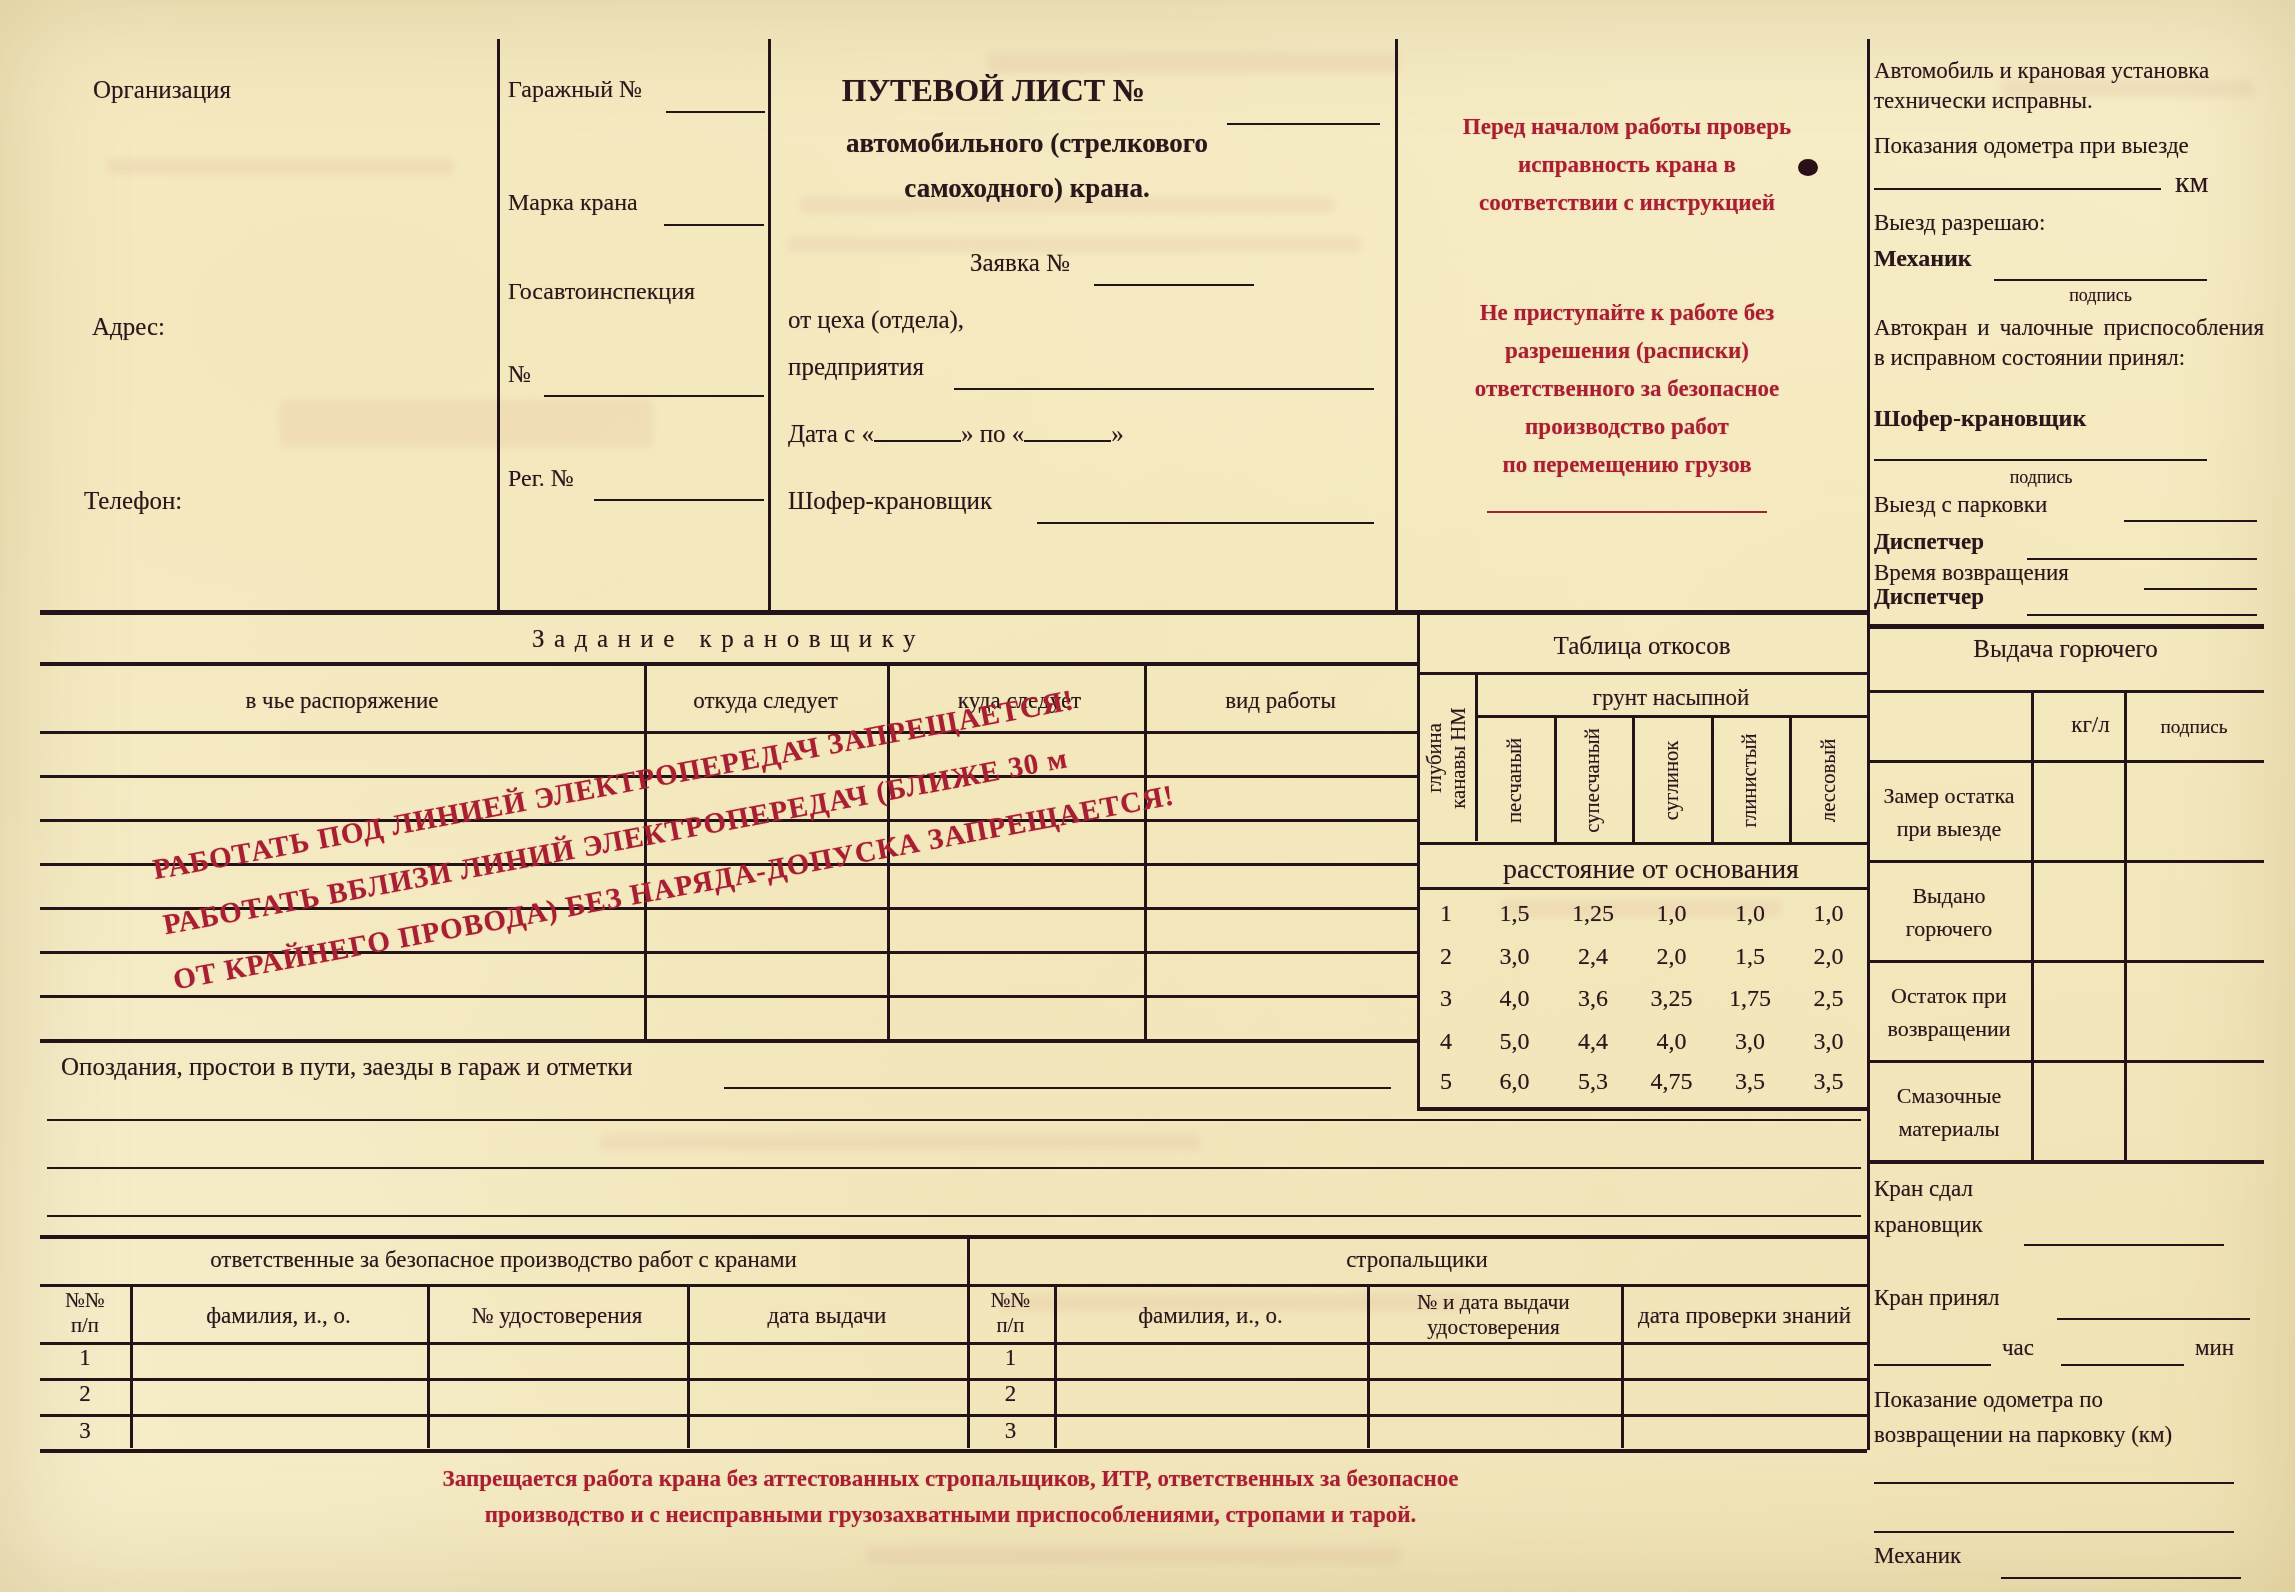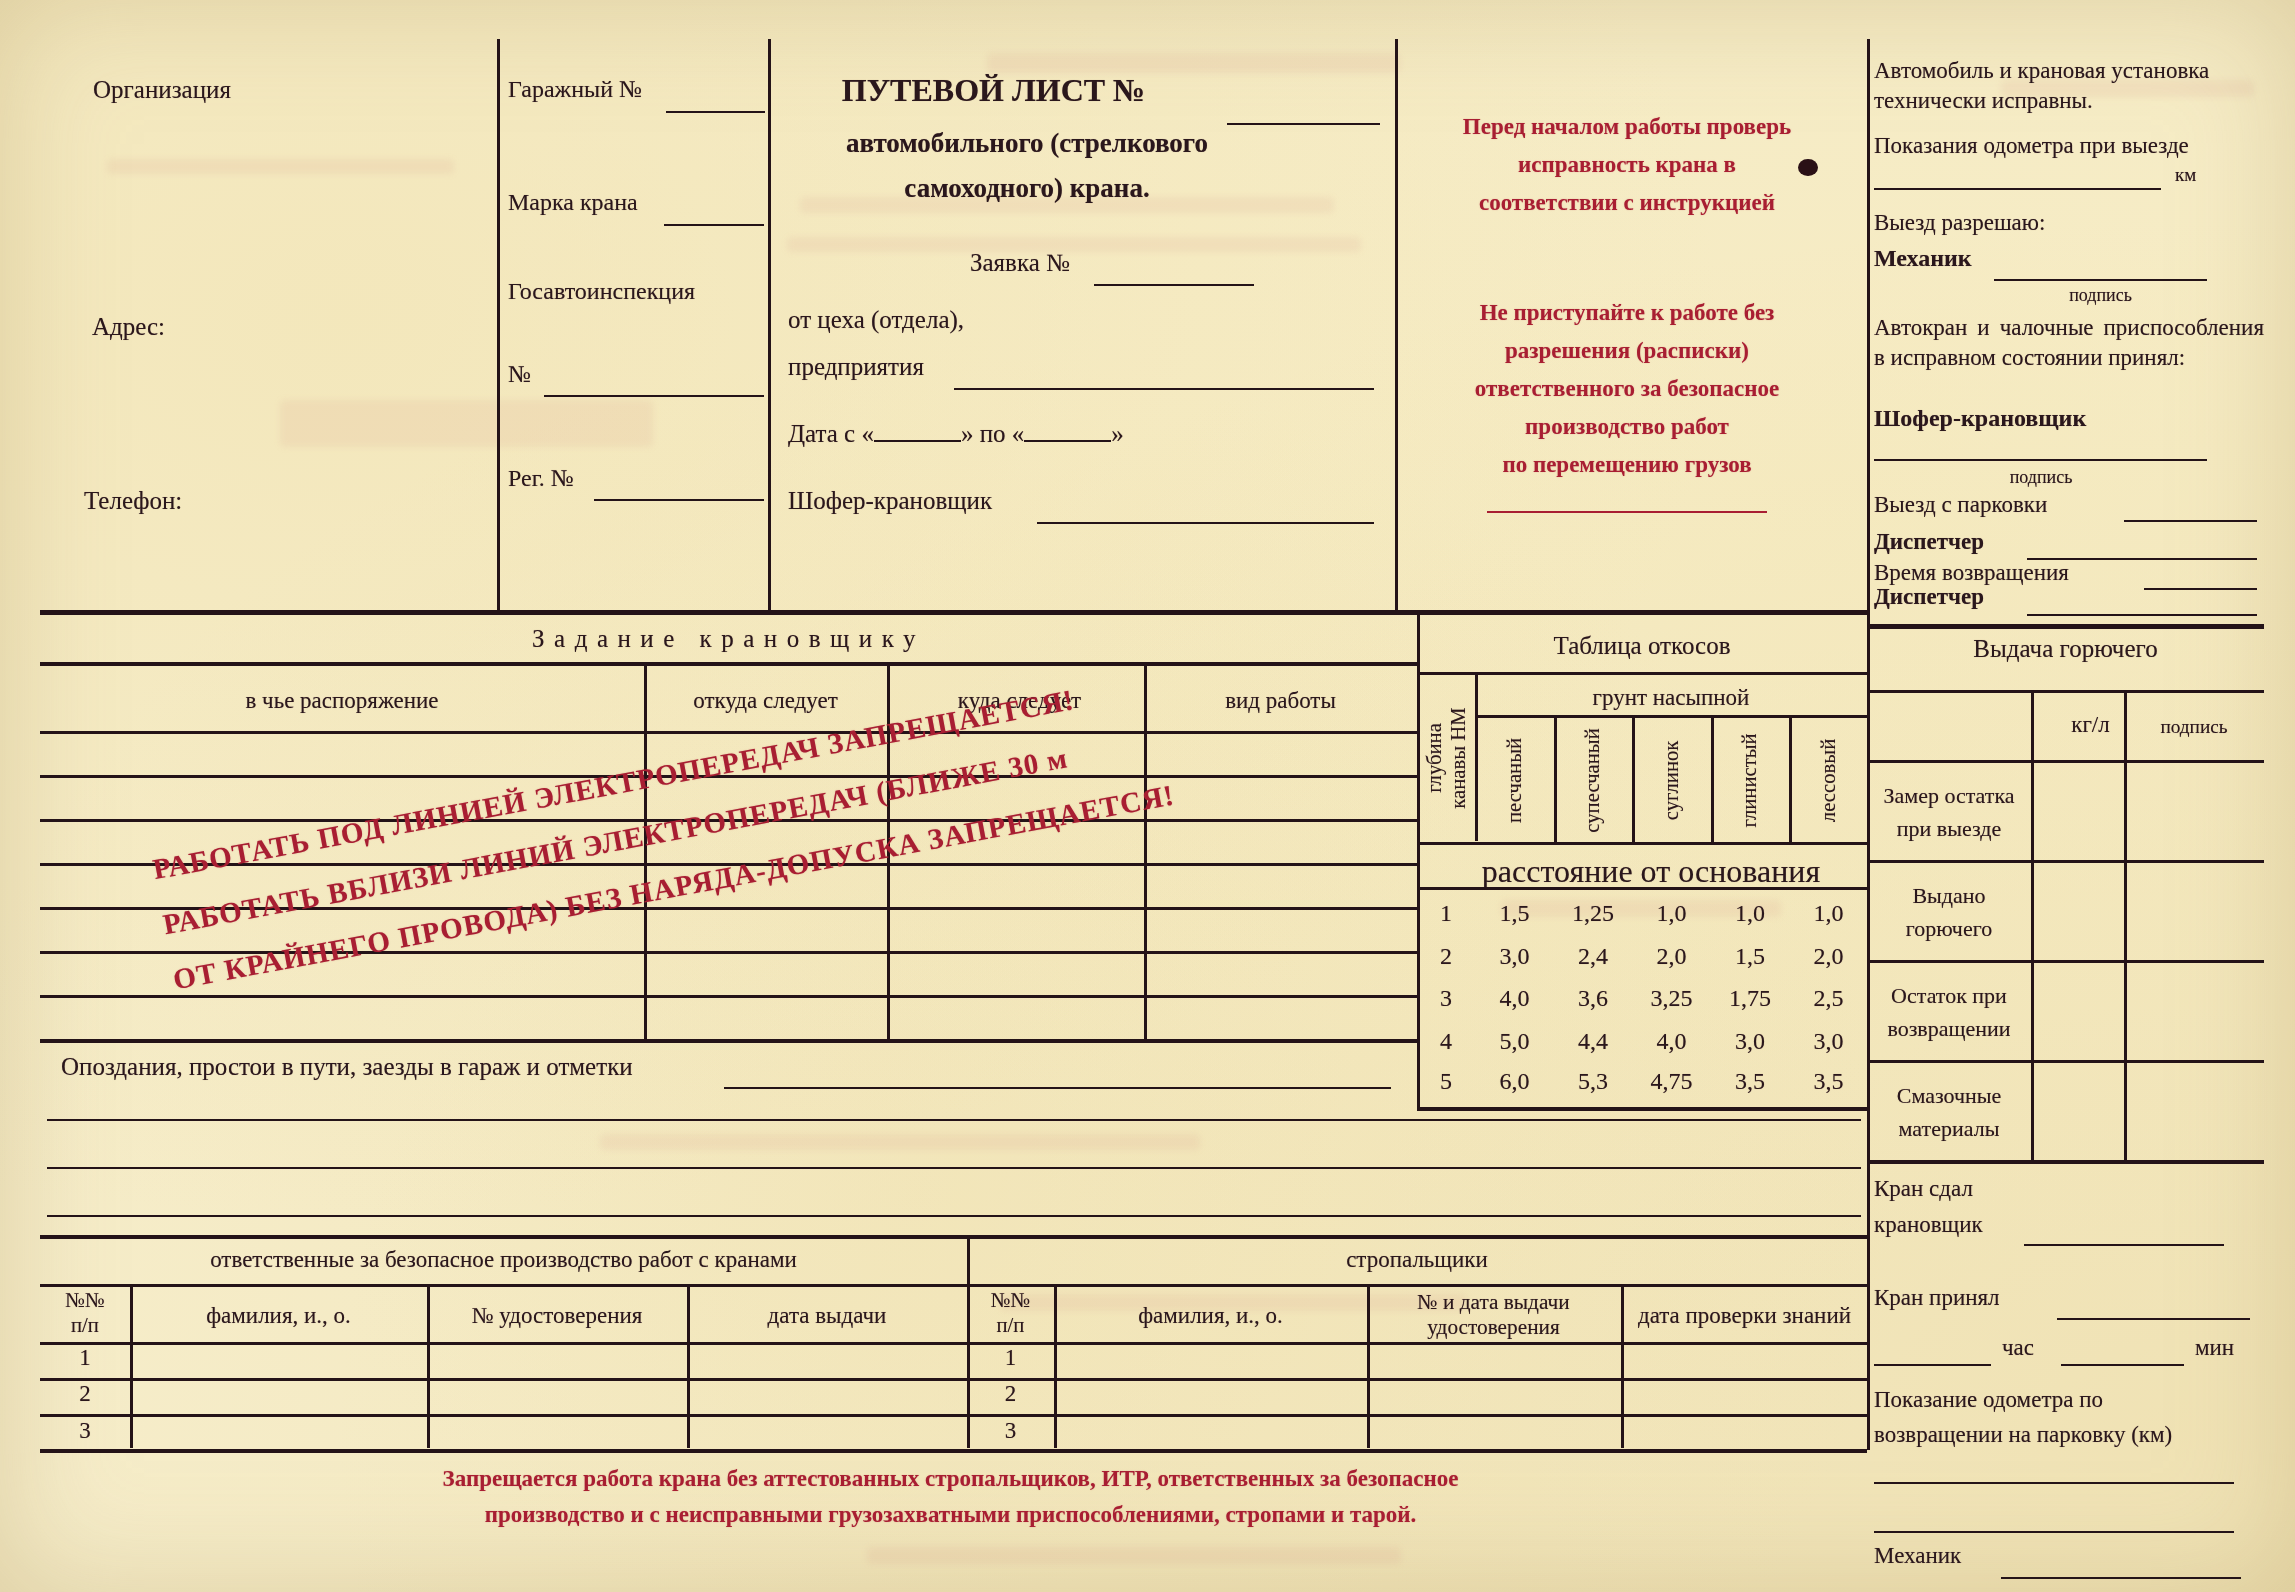--- a/index.html
+++ b/index.html
@@ -88,21 +88,21 @@
     <div class="t b red ctr" style="left:1417px;top:337px;width:420px;font-size:23px;">разрешения (расписки)</div>
     <div class="t b red ctr" style="left:1417px;top:375px;width:420px;font-size:23px;">ответственного за безопасное</div>
     <div class="t b red ctr" style="left:1417px;top:413px;width:420px;font-size:23px;">производство работ</div>
     <div class="t b red ctr" style="left:1417px;top:451px;width:420px;font-size:23px;">по перемещению грузов</div>
     <div class="fl" style="left:1487px;top:511px;width:280px;border-bottom-color:#a81e32;"></div>
   </div>
 
   <div class="t" style="left:1874px;top:56px;width:387px;font-size:23px;line-height:30px;">Автомобиль и крановая установка технически исправны.</div>
   <div class="t" style="left:1874px;top:132px;width:387px;font-size:23px;">Показания одометра при выезде</div>
   <div class="fl" style="left:1874px;top:188px;width:287px;"></div>
-  <div class="t" style="left:2175px;top:164px;font-size:19px;">км</div>
+  <div class="t" style="left:2175px;top:164px;font-size:30px;">км</div>
   <div class="t" style="left:1874px;top:209px;font-size:23px;">Выезд разрешаю:</div>
   <div class="t b" style="left:1874px;top:244px;font-size:24px;">Механик</div>
   <div class="fl" style="left:1994px;top:279px;width:213px;"></div>
   <div class="t ctr" style="left:2027px;top:285px;width:147px;font-size:18px;">подпись</div>
   <div class="t" style="left:1874px;top:313px;width:390px;font-size:23px;line-height:30px;text-align:justify;">Автокран и чалочные приспособления в исправном состоянии принял:</div>
   <div class="t b" style="left:1874px;top:404px;font-size:24px;">Шофер-крановщик</div>
   <div class="fl" style="left:1874px;top:459px;width:333px;"></div>
   <div class="t ctr" style="left:1961px;top:467px;width:160px;font-size:18px;">подпись</div>
   <div class="t" style="left:1874px;top:491px;font-size:23px;">Выезд с парковки</div>
   <div class="fl" style="left:2124px;top:520px;width:133px;"></div>
@@ -155,21 +155,21 @@
   <div class="t ctr rot" style="left:1529px;top:768px;width:127px;font-size:20.7px;">супесчаный</div>
   <div class="t ctr rot" style="left:1608px;top:768px;width:127px;font-size:20.7px;">суглинок</div>
   <div class="t ctr rot" style="left:1686px;top:768px;width:127px;font-size:20.7px;">глинистый</div>
   <div class="t ctr rot" style="left:1765px;top:768px;width:127px;font-size:20.7px;">лессовый</div>
   <div class="vl" style="left:1554px;top:715px;height:127px;"></div>
   <div class="vl" style="left:1632px;top:715px;height:127px;"></div>
   <div class="vl" style="left:1711px;top:715px;height:127px;"></div>
   <div class="vl" style="left:1789px;top:715px;height:127px;"></div>
 
   <div class="hl" style="left:1417px;top:842px;width:450px;height:2.7px;"></div>
-  <div class="t ctr" style="left:1417px;top:852px;width:468px;font-size:32px;">расстояние от основания</div>
+  <div class="t ctr" style="left:1417px;top:852px;width:468px;font-size:28px;">расстояние от основания</div>
   <div class="hl" style="left:1417px;top:887px;width:450px;height:2.7px;"></div>
 
   <div class="t ctr" style="left:1417px;top:899px;width:58px;font-size:24px;">1</div>
   <div class="t ctr" style="left:1475px;top:899px;width:79px;font-size:24px;">1,5</div>
   <div class="t ctr" style="left:1554px;top:899px;width:78px;font-size:24px;">1,25</div>
   <div class="t ctr" style="left:1632px;top:899px;width:79px;font-size:24px;">1,0</div>
   <div class="t ctr" style="left:1711px;top:899px;width:78px;font-size:24px;">1,0</div>
   <div class="t ctr" style="left:1789px;top:899px;width:79px;font-size:24px;">1,0</div>
 
   <div class="t ctr" style="left:1417px;top:942px;width:58px;font-size:24px;">2</div>

